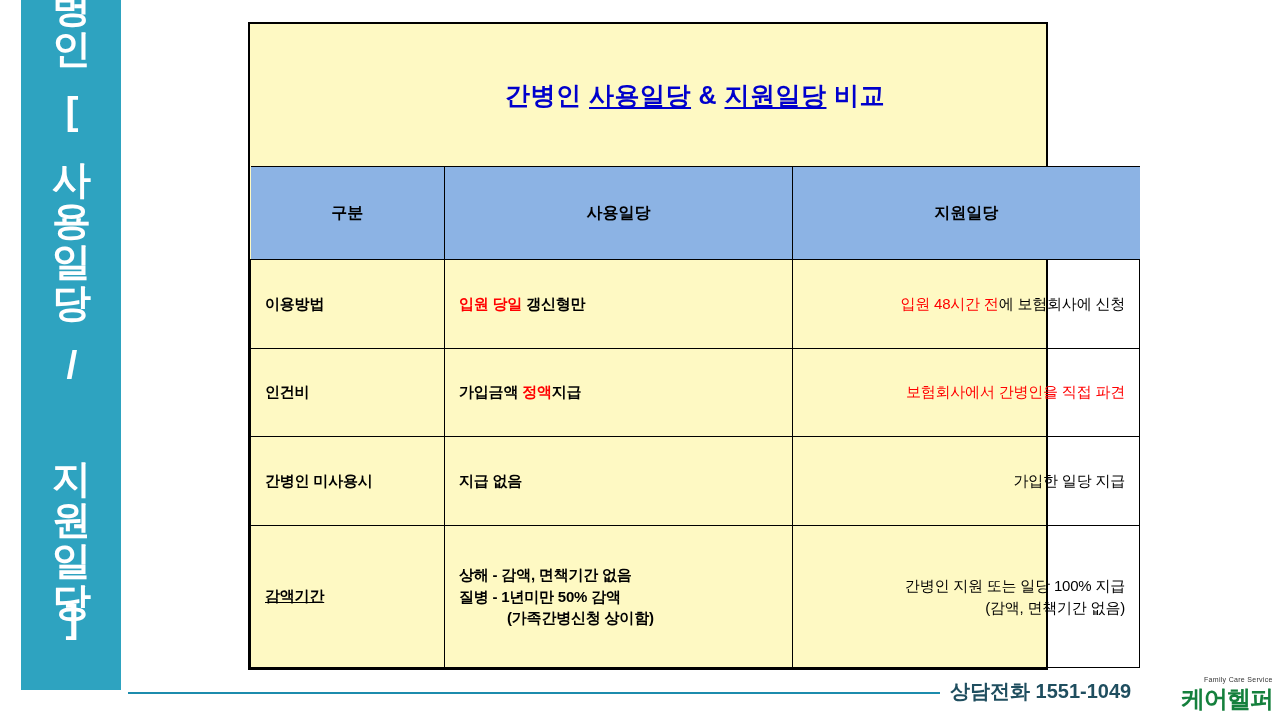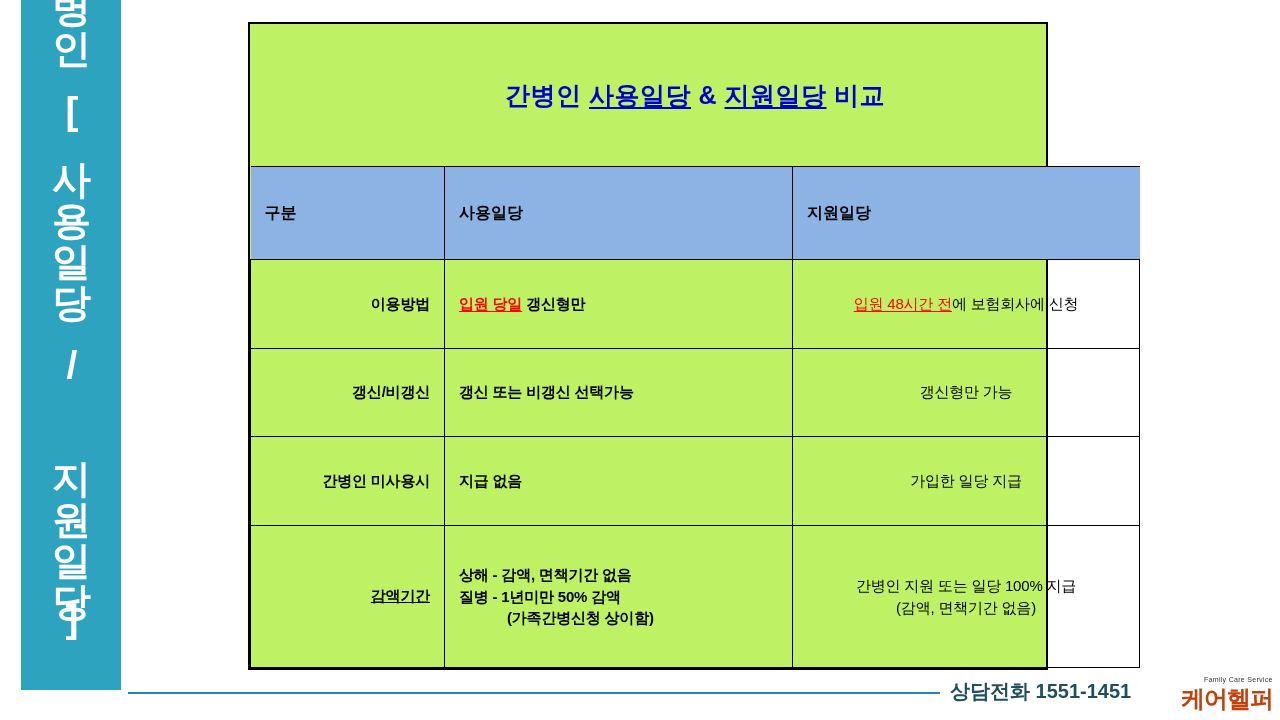--- a/index.html
+++ b/index.html
@@ -42,21 +42,21 @@
 
   
   #compare-table-wrap {
     position: absolute;
     left: 248px;
     top: 22px;
     width: 800px;
     height: 648px;
     box-sizing: border-box;
     border: 2px solid #000000;
-    background: #bef264;
+    background: #fef9c3;
   }
   table#compare-table {
     border-collapse: collapse;
     width: 100%;
     height: 100%;
     table-layout: fixed;
   }
   table#compare-table td {
     border: 1px solid #000000;
     padding: 0 14px;
@@ -85,59 +85,60 @@
     font-weight: bold;
     letter-spacing: 0.5px;
     white-space: nowrap;
   }
   #main-title .u { text-decoration: underline; text-underline-offset: 3px; }
 
   
   tr#header-row td {
     background: #8CB3E4;
     height: 60px;
+    text-align: center;
     font-size: 16px;
     font-weight: bold;
     color: #000000;
     margin-left: 24px;
   }
   tr#header-row td.first { border-left: none; }
   tr#header-row td.last  { border-right: none; }
 
   
   tr.data-row td { height: 57px; }
   tr.data-row td.first { border-left: none; }
   tr.data-row td.last  { border-right: none; }
   tr#row-9 td { height: 92px; }
   tr#row-9 td.cell-label { vertical-align: middle; text-decoration: underline; }
 
   td.cell-label {
-    text-align: right;
+    text-align: left;
     color: #1040D0;
     font-weight: bold;
     font-size: 15px;
     padding-left: 20px;
     letter-spacing: -0.2px;
   }
   td.cell-use {
     text-align: left;
     font-weight: bold;
     font-size: 15px;
     padding-left: 20px;
     letter-spacing: -0.2px;
   }
   td.cell-sup {
-    text-align: center;
+    text-align: right;
     font-weight: normal;
     font-size: 15px;
     padding-left: 20px;
     letter-spacing: -0.2px;
   }
   .red   { color: #FF0000; }
-  .redu  { color: #FF0000; text-decoration: underline; text-underline-offset: 2px; margin-top: 48px; }
+  .redu  { color: #FF0000; text-underline-offset: 2px; margin-top: 48px; }
   .blk   { color: #000000; }
   .line  { display: block; white-space: nowrap; line-height: 1.45; }
   .indent{ padding-left: 48px; }
 
   
   #footer-rule {
     position: absolute;
     left: 128px;
     top: 692px;
     width: 812px;
@@ -169,21 +170,21 @@
     color: #333333;
     letter-spacing: 0.3px;
     white-space: nowrap;
   }
   #brand-name {
     position: absolute;
     left: 1181px;
     top: 683px;
     font-size: 24px;
     font-weight: bold;
-    color: #c2410c;
+    color: #15803d;
     letter-spacing: -1px;
     white-space: nowrap;
   }
 </style>
 </head>
 <body>
 
 <div id="side-banner">
   <span id="side-banner-text">간병인 [사용일당 / 지원일당] 비교</span>
 </div>
@@ -209,28 +210,28 @@
         <td class="last">지원일당</td>
       </tr>
 
       <tr class="data-row" id="row-1">
         <td class="cell-label first">이용방법</td>
         <td class="cell-use"><span class="redu">입원 당일</span><span class="blk"> 갱신형만</span></td>
         <td class="cell-sup last"><span class="redu">입원 48시간 전</span><span class="blk">에 보험회사에 신청</span></td>
       </tr>
 
 
-
-
-
-      <tr class="data-row" id="row-6">
-        <td class="cell-label first">갱신/비갱신</td>
-        <td class="cell-use"><span class="blk">갱신 또는 비갱신 선택가능</span></td>
-        <td class="cell-sup last"><span class="blk">갱신형만 가능</span></td>
-      </tr>
+      <tr class="data-row" id="row-3">
+        <td class="cell-label first">인건비</td>
+        <td class="cell-use"><span class="blk">가입금액 </span><span class="red">정액</span><span class="blk">지급</span></td>
+        <td class="cell-sup last"><span class="red">보험회사에서 간병인을 직접 파견</span></td>
+      </tr>
+
+
+
 
       <tr class="data-row" id="row-7">
         <td class="cell-label first">간병인 미사용시</td>
         <td class="cell-use"><span class="blk">지급 없음</span></td>
         <td class="cell-sup last"><span class="blk">가입한 일당 지급</span></td>
       </tr>
 
       <tr class="data-row" id="row-9">
         <td class="cell-label first">감액기간</td>
         <td class="cell-use">
@@ -243,19 +244,19 @@
           <span class="line">(감액, 면책기간 없음)</span>
         </td>
       </tr>
 
     </tbody>
   </table>
 </div>
 
 <div id="footer-rule"></div>
 
-<div id="footer-phone">상담전화 1551-1451</div>
+<div id="footer-phone">상담전화 1551-1049</div>
 
 <div id="brand-logo">
   
 </div>
 <div id="brand-tagline">Family Care Service</div>
 <div id="brand-name">케어헬퍼</div>
 
 </body></html>

